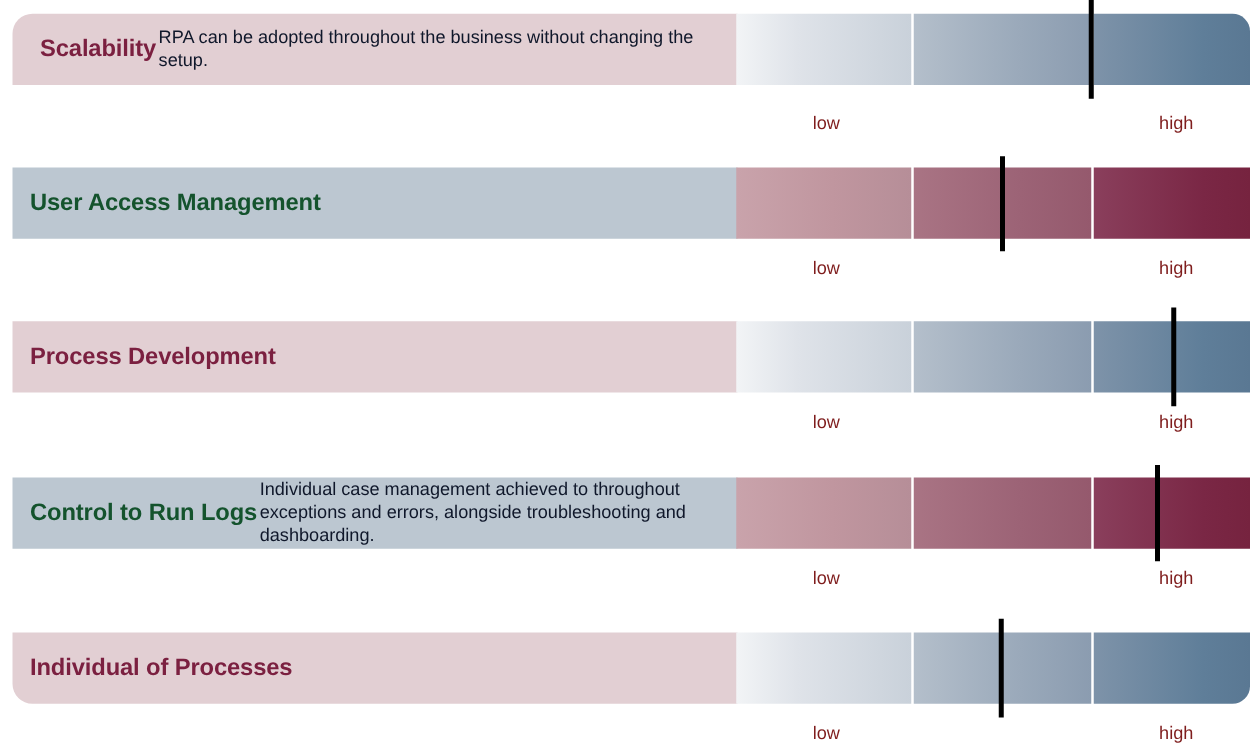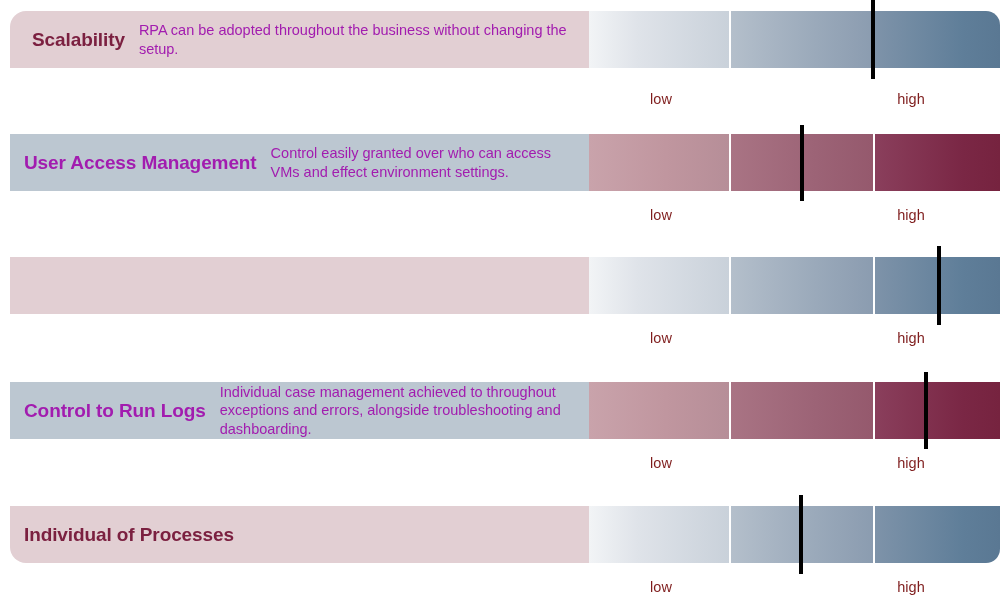--- a/index.html
+++ b/index.html
@@ -44,27 +44,27 @@
 
   .row.r1 .label-panel { border-top-left-radius: 16px; padding-left: 22px; }
   .row.r5 .label-panel { border-bottom-left-radius: 16px; }
 
   .crit-title {
     font-weight: bold;
     white-space: nowrap;
     letter-spacing: -0.1px;
   }
   .row.rose  .crit-title { color: #7b2040; font-size: 19px; }
-  .row.steel .crit-title { color: #a21caf; font-size: 19px; }
+  .row.steel .crit-title { color: #14532d; font-size: 19px; }
 
   .crit-desc {
-    color: #a21caf;
+    color: #0f172a;
     font-size: 14.5px;
     line-height: 1.28;
-    margin-left: 14px;
+    margin-left: 2px;
   }
 
   
   .scale {
     position: absolute;
     left: 589px;
     width: 411px;
   }
   .seg {
     position: absolute;
@@ -97,21 +97,21 @@
 
   
   .cap {
     position: absolute;
     font-size: 14.5px;
     color: #7f1d1d;
     text-align: center;
     width: 70px;
   }
   .cap.low  { left: 626px; }
-  .cap.high { left: 876px; }
+  .cap.high { left: 906px; }
 </style>
 </head>
 <body>
 
 <div id="chart">
 
   <div class="row r1 rose steelbar" style="top:11px; height:57px;">
     <div class="label-panel" style="top:0; height:57px;">
       <span class="crit-title">Scalability</span>
       <span class="crit-desc">RPA can be adopted throughout the business without changing the setup.</span>
@@ -122,34 +122,34 @@
       <div class="seg s3"></div>
     </div>
     <div class="marker" style="left:871px; top:-11px; height:79px;"></div>
     <div class="cap low" style="top:80px;">low</div>
     <div class="cap high" style="top:80px;">high</div>
   </div>
 
   <div class="row r2 steel rosebar" style="top:134px; height:57px;">
     <div class="label-panel" style="top:0; height:57px;">
       <span class="crit-title">User Access Management</span>
-      <span class="crit-desc" style="max-width:330px;">Control easily granted over who can access VMs and effect environment settings.</span>
     </div>
     <div class="scale" style="top:0; height:57px;">
       <div class="seg s1"></div>
       <div class="seg s2"></div>
       <div class="seg s3"></div>
     </div>
     <div class="marker" style="left:800px; top:-9px; height:76px;"></div>
     <div class="cap low" style="top:73px;">low</div>
     <div class="cap high" style="top:73px;">high</div>
   </div>
 
   <div class="row r3 rose steelbar" style="top:257px; height:57px;">
     <div class="label-panel" style="top:0; height:57px;">
+      <span class="crit-title">Process Development</span>
     </div>
     <div class="scale" style="top:0; height:57px;">
       <div class="seg s1"></div>
       <div class="seg s2"></div>
       <div class="seg s3"></div>
     </div>
     <div class="marker" style="left:937px; top:-11px; height:79px;"></div>
     <div class="cap low" style="top:73px;">low</div>
     <div class="cap high" style="top:73px;">high</div>
   </div>

